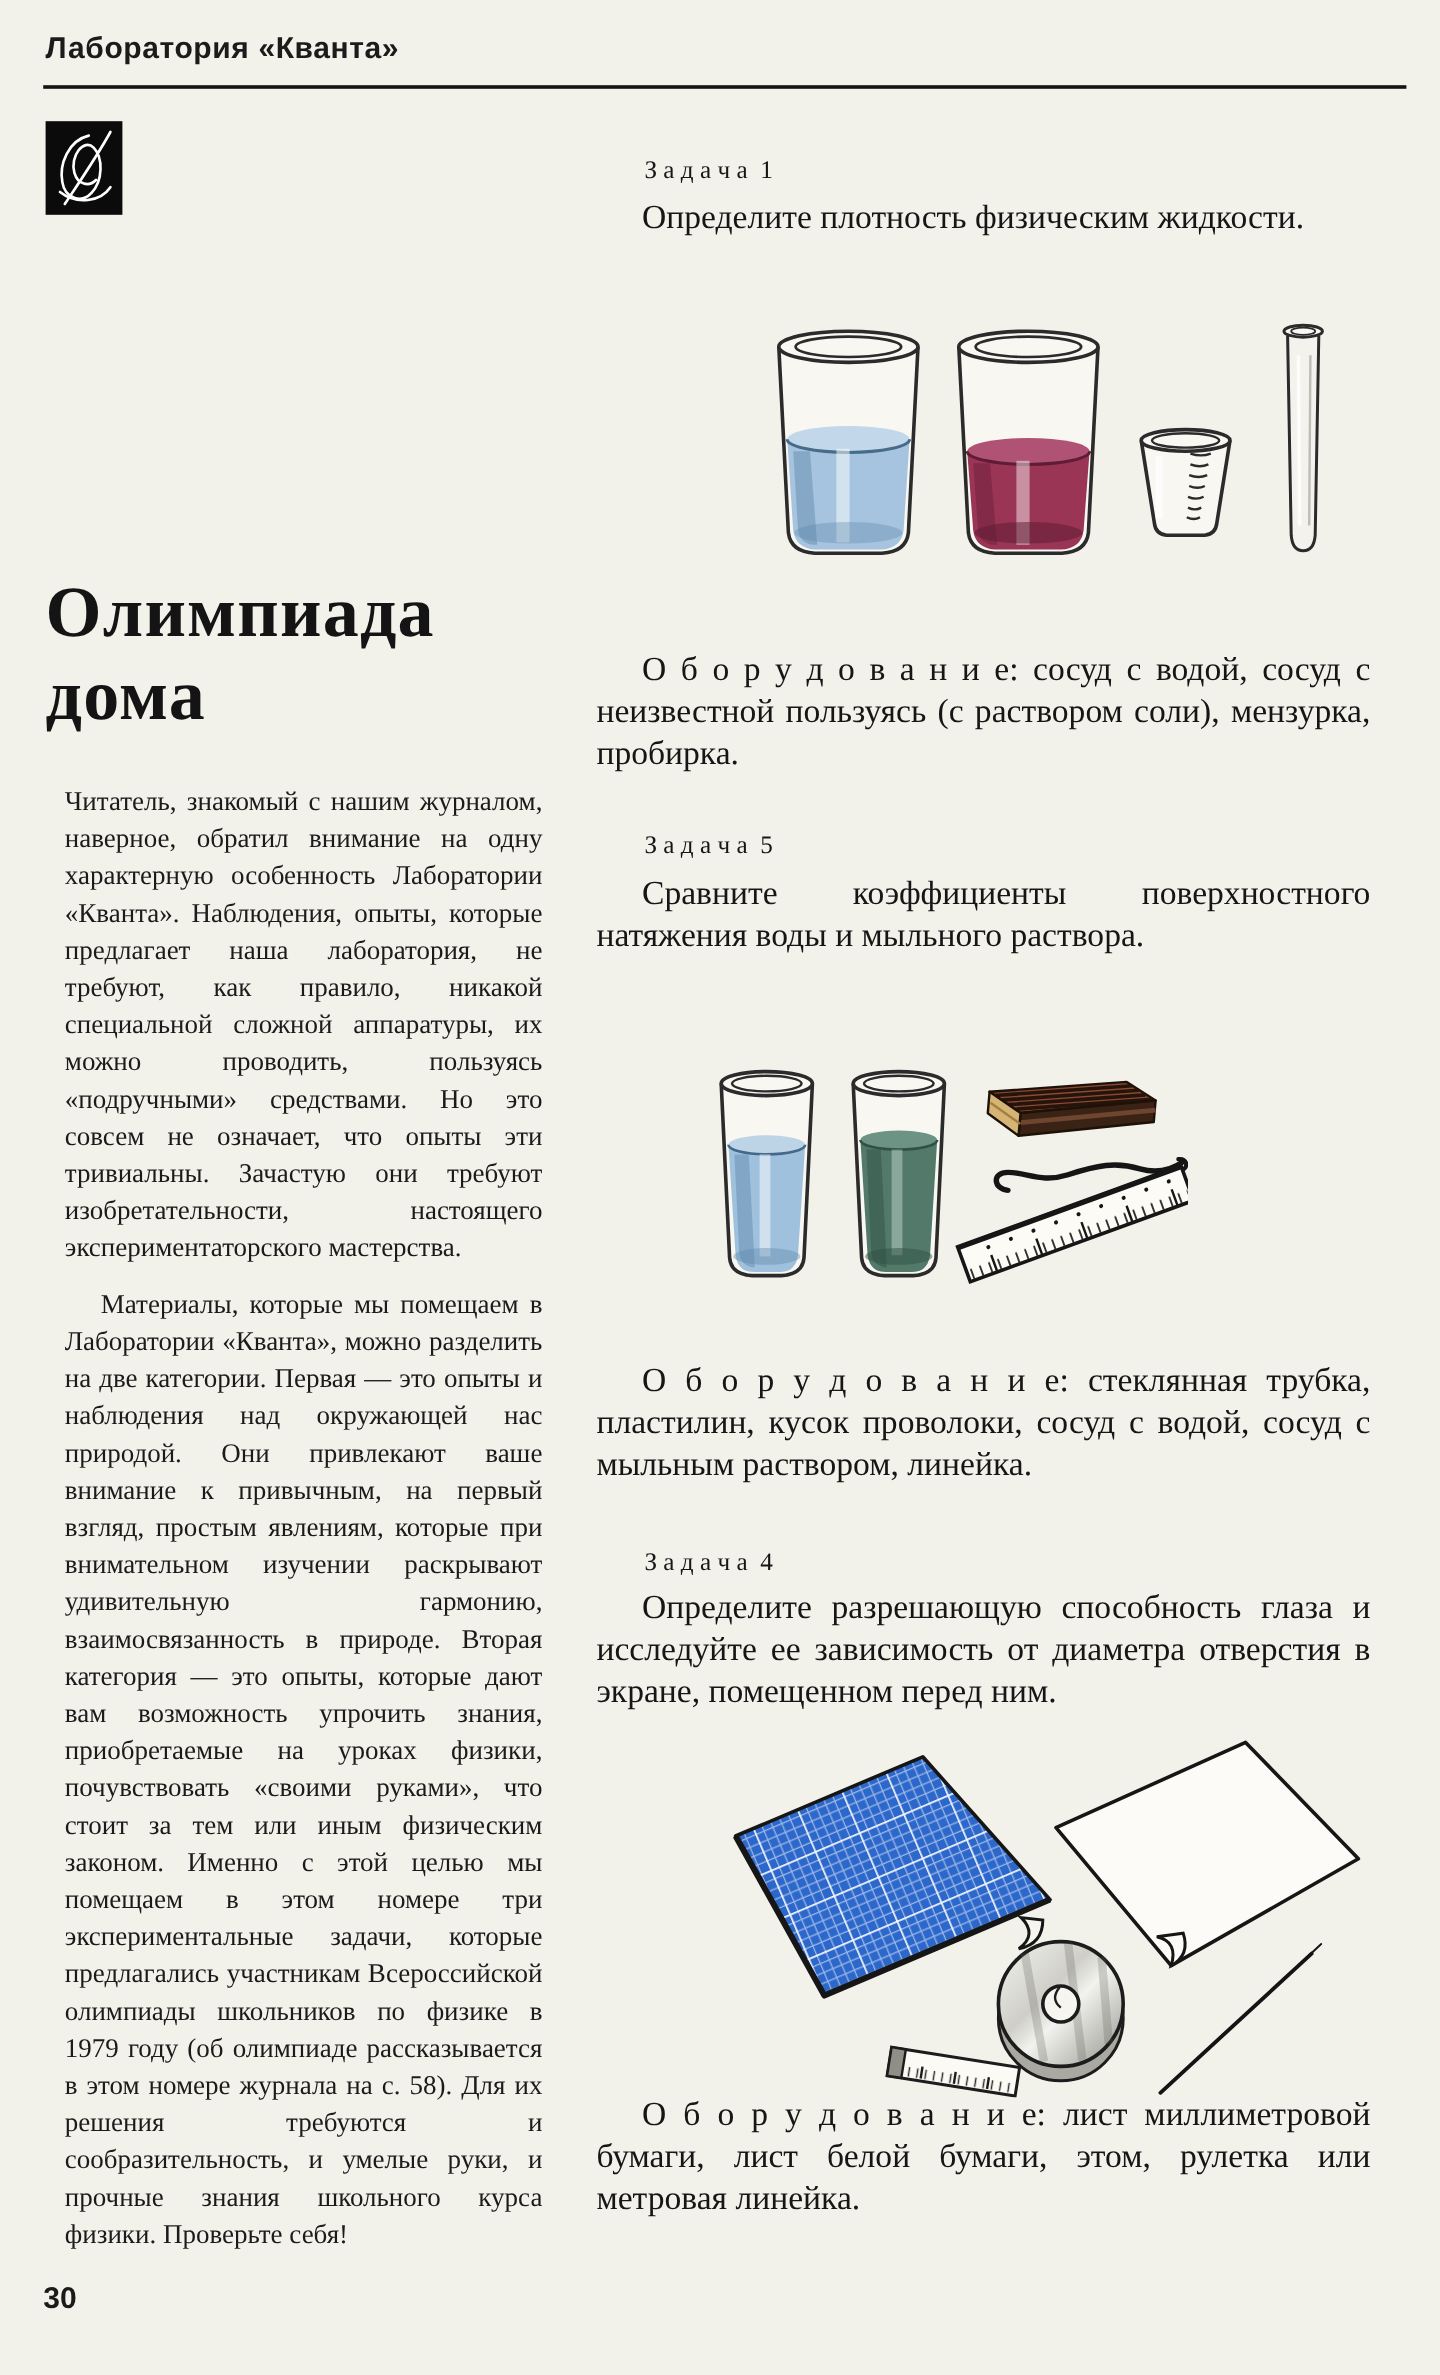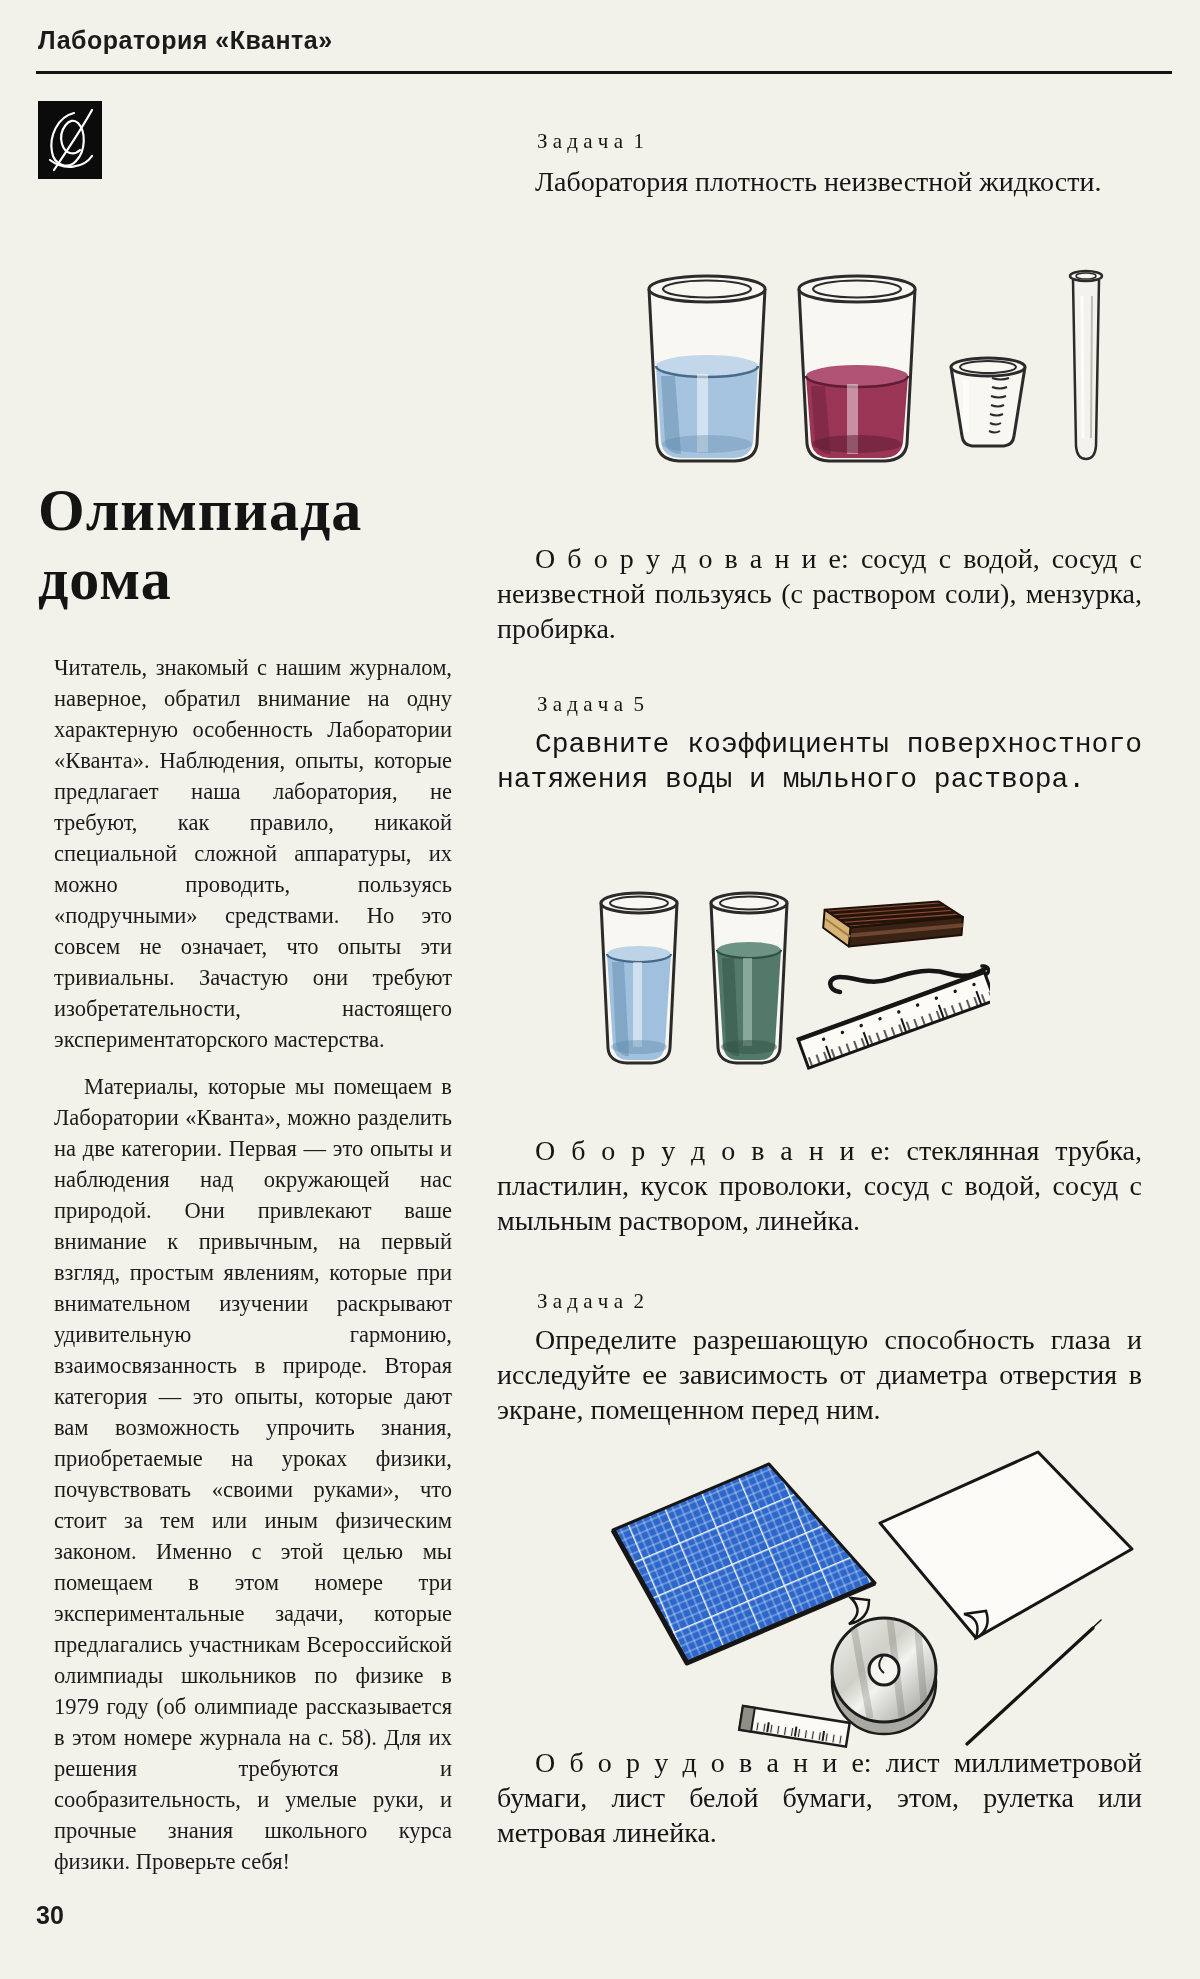--- a/index.html
+++ b/index.html
@@ -71,21 +71,21 @@
 <h1 class="abs title" style="margin:0;">Олимпиада дома</h1>
 
 <div class="abs article-body">
   <p>Читатель, знакомый с нашим журналом, наверное, обратил внимание на одну характерную особенность Лаборатории «Кванта». Наблюдения, опыты, которые предлагает наша лаборатория, не требуют, как правило, никакой специальной сложной аппаратуры, их можно проводить, пользуясь «подручными» средствами. Но это совсем не означает, что опыты эти тривиальны. Зачастую они требуют изобретательности, настоящего экспериментаторского мастерства.</p>
   <p>Материалы, которые мы помещаем в Лаборатории «Кванта», можно разделить на две категории. Первая — это опыты и наблюдения над окружающей нас природой. Они привлекают ваше внимание к привычным, на первый взгляд, простым явлениям, которые при внимательном изучении раскрывают удивительную гармонию, взаимосвязанность в природе. Вторая категория — это опыты, которые дают вам возможность упрочить знания, приобретаемые на уроках физики, почувствовать «своими руками», что стоит за тем или иным физическим законом. Именно с этой целью мы помещаем в этом номере три экспериментальные задачи, которые предлагались участникам Всероссийской олимпиады школьников по физике в 1979 году (об олимпиаде рассказывается в этом номере журнала на с. 58). Для их решения требуются и сообразительность, и умелые руки, и прочные знания школьного курса физики. Проверьте себя!</p>
 </div>
 
 <div class="abs pageno">30</div>
 
 <div class="abs rcol t-heading" style="top:129px;">З а д а ч а  1</div>
-<div class="abs rcol t-text" style="top:164px;">Лаборатория плотность неизвестной жидкости.</div>
+<div class="abs rcol t-text" style="top:164px;">Определите плотность физическим жидкости.</div>
 
 <svg class="abs" style="left:645px;top:262px;" width="470" height="205" viewBox="0 0 470 205">
 
   <g transform="translate(2,14)">
     <path d="M2,13 L10,168 Q12,184 32,185 L88,185 Q108,184 110,168 L118,13" fill="#f8f7f2" stroke="#2b2b2b" stroke-width="3" stroke-linejoin="round"></path>
     <path d="M9,90 L14,166 Q16,181 33,182 L87,182 Q104,181 106,166 L111,90 A51,11 0 0 1 9,90 Z" fill="#a6c4df"></path>
     <ellipse cx="60" cy="90" rx="51" ry="11" fill="#c2d7e9"></ellipse>
     <path d="M9,90 A51,11 0 0 0 111,90" fill="none" stroke="#476c8a" stroke-width="2.5"></path>
     <path d="M14,100 L18,165 Q19,176 30,178 L34,178 L28,100 Z" fill="#5d88aa" opacity="0.45"></path>
     <rect x="50" y="98" width="11" height="78" fill="#ffffff" opacity="0.5"></rect>
@@ -130,21 +130,21 @@
     <line x1="23" y1="28" x2="22" y2="170" stroke="#9a9a94" stroke-width="2" opacity="0.6"></line>
   </g>
 </svg>
 
 <p class="abs rcol t-text" style="top:541px;margin:0;">
   <span class="lsp">О б о р у д о в а н и е:</span>
   <span>сосуд с водой, сосуд с неизвестной пользуясь (с раствором соли), мензурка, пробирка.</span>
 </p>
 
 <div class="abs rcol t-heading" style="top:692px;">З а д а ч а  5</div>
-<div class="abs rcol t-text" style="top:727px;font-family:Liberation Mono, monospace;">Сравните коэффициенты поверхностного натяжения воды и мыльного раствора.</div>
+<div class="abs rcol t-text" style="top:727px;">Сравните коэффициенты поверхностного натяжения воды и мыльного раствора.</div>
 
 <svg class="abs" style="left:590px;top:880px;" width="400" height="210" viewBox="0 0 400 210">
   <defs>
     <pattern id="rt" width="8" height="31" patternUnits="userSpaceOnUse">
       <path d="M4,21 V30" stroke="#161616" stroke-width="1.4"></path>
     </pattern>
   </defs>
 
   <g transform="translate(10,12)">
     <path d="M1,11 L8,156 Q9,170 27,171 L51,171 Q69,170 70,156 L77,11" fill="#f8f7f2" stroke="#2b2b2b" stroke-width="3" stroke-linejoin="round"></path>
@@ -201,21 +201,21 @@
         <circle cx="184" cy="9" r="1.7"></circle>
     </g>
   </g>
 </svg>
 
 <p class="abs rcol t-text" style="top:1133px;margin:0;">
   <span class="lsp">О б о р у д о в а н и е:</span>
   <span>стеклянная трубка, пластилин, кусок проволоки, сосуд с водой, сосуд с мыльным раствором, линейка.</span>
 </p>
 
-<div class="abs rcol t-heading" style="top:1289px;">З а д а ч а  2</div>
+<div class="abs rcol t-heading" style="top:1289px;">З а д а ч а  4</div>
 <div class="abs rcol t-text" style="top:1322px;">Определите разрешающую способность глаза и исследуйте ее зависимость от диаметра отверстия в экране, помещенном перед ним.</div>
 
 <svg class="abs" style="left:595px;top:1448px;" width="560" height="300" viewBox="0 0 560 300">
   <defs>
     <pattern id="mm" width="40" height="40" patternUnits="userSpaceOnUse" patternTransform="rotate(-23)">
       <rect width="40" height="40" fill="#2c67cb"></rect>
       <path d="M0,8H40M0,16H40M0,24H40M0,32H40M8,0V40M16,0V40M24,0V40M32,0V40" stroke="rgba(255,255,255,0.55)" stroke-width="1"></path>
       <path d="M0,0.7H40M0.7,0V40" stroke="rgba(255,255,255,0.95)" stroke-width="1.4"></path>
     </pattern>
     <linearGradient id="met" x1="0" y1="0" x2="1" y2="1">

